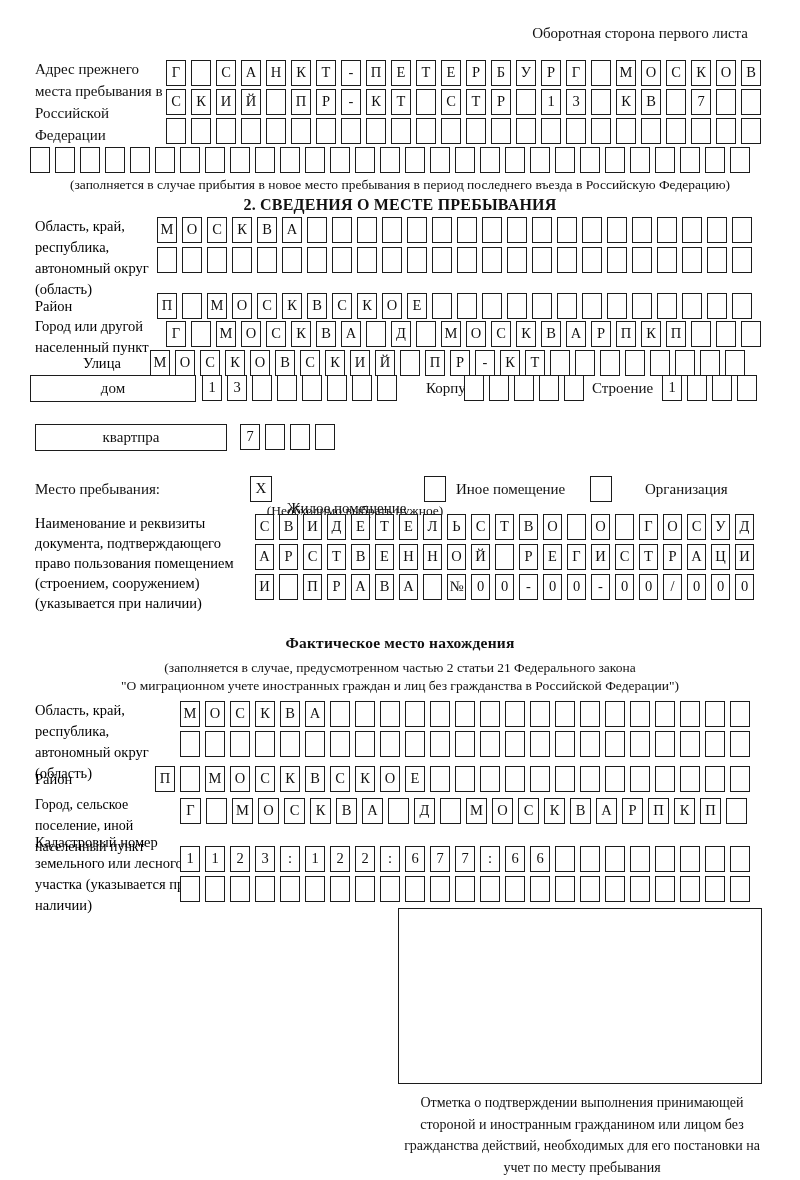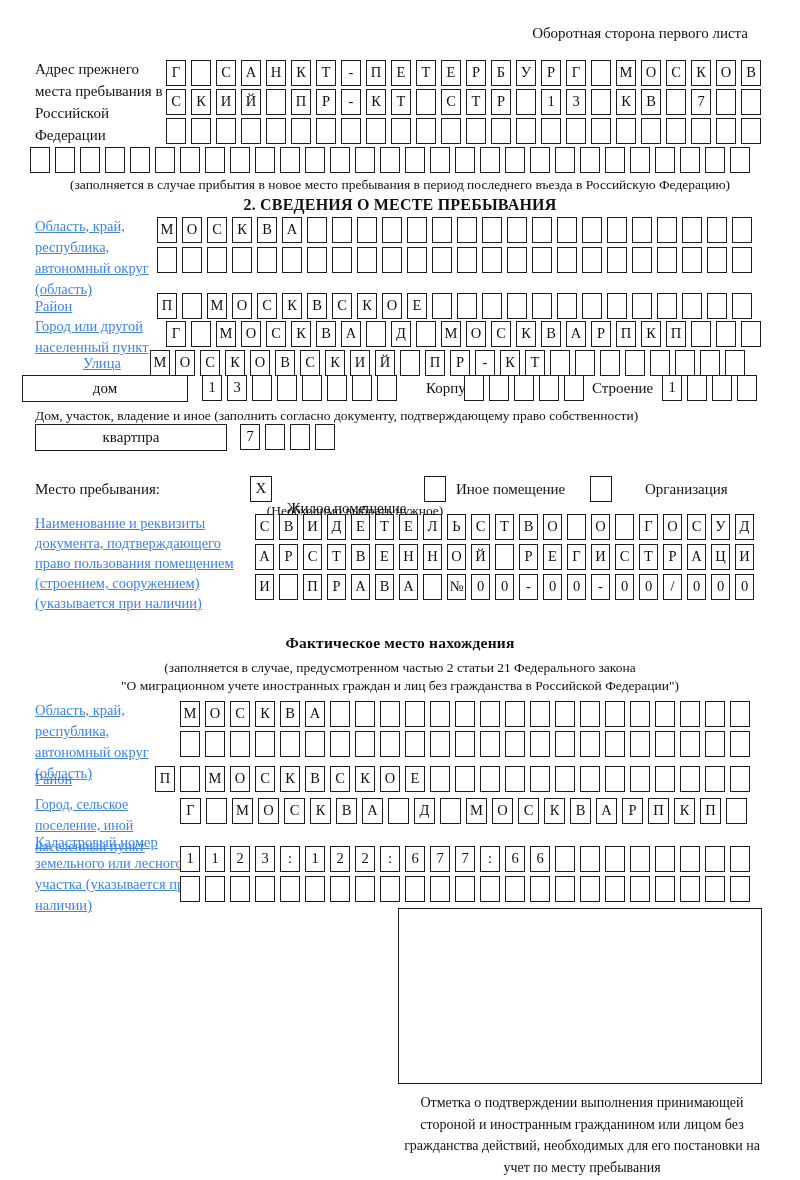--- a/index.html
+++ b/index.html
@@ -5,21 +5,21 @@
   html,body{margin:0;padding:0;background:#ffffff;}
   #page{
     position:relative;
     width:800px;height:1180px;
     background:#ffffff;
     color:#111;
     font-family:"Liberation Serif","DejaVu Serif",serif;
     overflow:hidden;
   }
   .abs{position:absolute;}
-  .lbl{font-size:14.5px;line-height:21px;color:#3b82f6;text-decoration:underline;}
+  .lbl{font-size:14.5px;line-height:21px;color:#000000;}
   .lbl-lg{font-size:15px;line-height:22px;}
   .cap{font-size:13.5px;line-height:17px;text-align:center;width:800px;left:0;}
   .title{font-size:16px;font-weight:bold;text-align:center;width:800px;left:0;letter-spacing:.2px;}
   .cellrow{display:flex;gap:5px;}
   .cell{
     flex:none;display:inline-block;box-sizing:border-box;
     width:20px;height:26px;
     border:1.7px solid #1c1c1c;
     font-size:14.5px;line-height:23px;text-align:center;
     background:#fff;
@@ -289,21 +289,21 @@
       <span class="cell"></span>
       <span class="cell"></span>
       <span class="cell"></span>
       <span class="cell"></span>
       <span class="cell"></span>
       <span class="cell"></span>
       <span class="cell"></span>
       <span class="cell"></span>
     </div>
 
-  <div class="abs widebox" style="left:22px;top:375px;width:166px;">дом</div>
+  <div class="abs widebox" style="left:30px;top:375px;width:166px;">дом</div>
   <div class="abs cellrow" style="left:202px;top:375px;">
       <span class="cell">1</span>
       <span class="cell">3</span>
       <span class="cell"></span>
       <span class="cell"></span>
       <span class="cell"></span>
       <span class="cell"></span>
       <span class="cell"></span>
       <span class="cell"></span>
     </div>
@@ -315,21 +315,20 @@
       <span class="cell"></span>
       <span class="cell"></span>
     </div>
   <div class="abs inline-lbl" style="left:592px;top:375px;">Строение</div>
   <div class="abs cellrow" style="left:662px;top:375px;">
       <span class="cell">1</span>
       <span class="cell"></span>
       <span class="cell"></span>
       <span class="cell"></span>
     </div>
-  <div class="abs cap" style="top:407px;text-align:left;left:35px;width:760px;">Дом, участок, владение и иное (заполнить согласно документу, подтверждающему право собственности)</div>
 
   <div class="abs widebox" style="left:35px;top:424px;width:192px;">квартпра</div>
   <div class="abs cellrow" style="left:240px;top:424px;">
       <span class="cell">7</span>
       <span class="cell"></span>
       <span class="cell"></span>
       <span class="cell"></span>
     </div>
 
   <div class="abs inline-lbl" style="left:35px;top:476px;">Место пребывания:</div>

